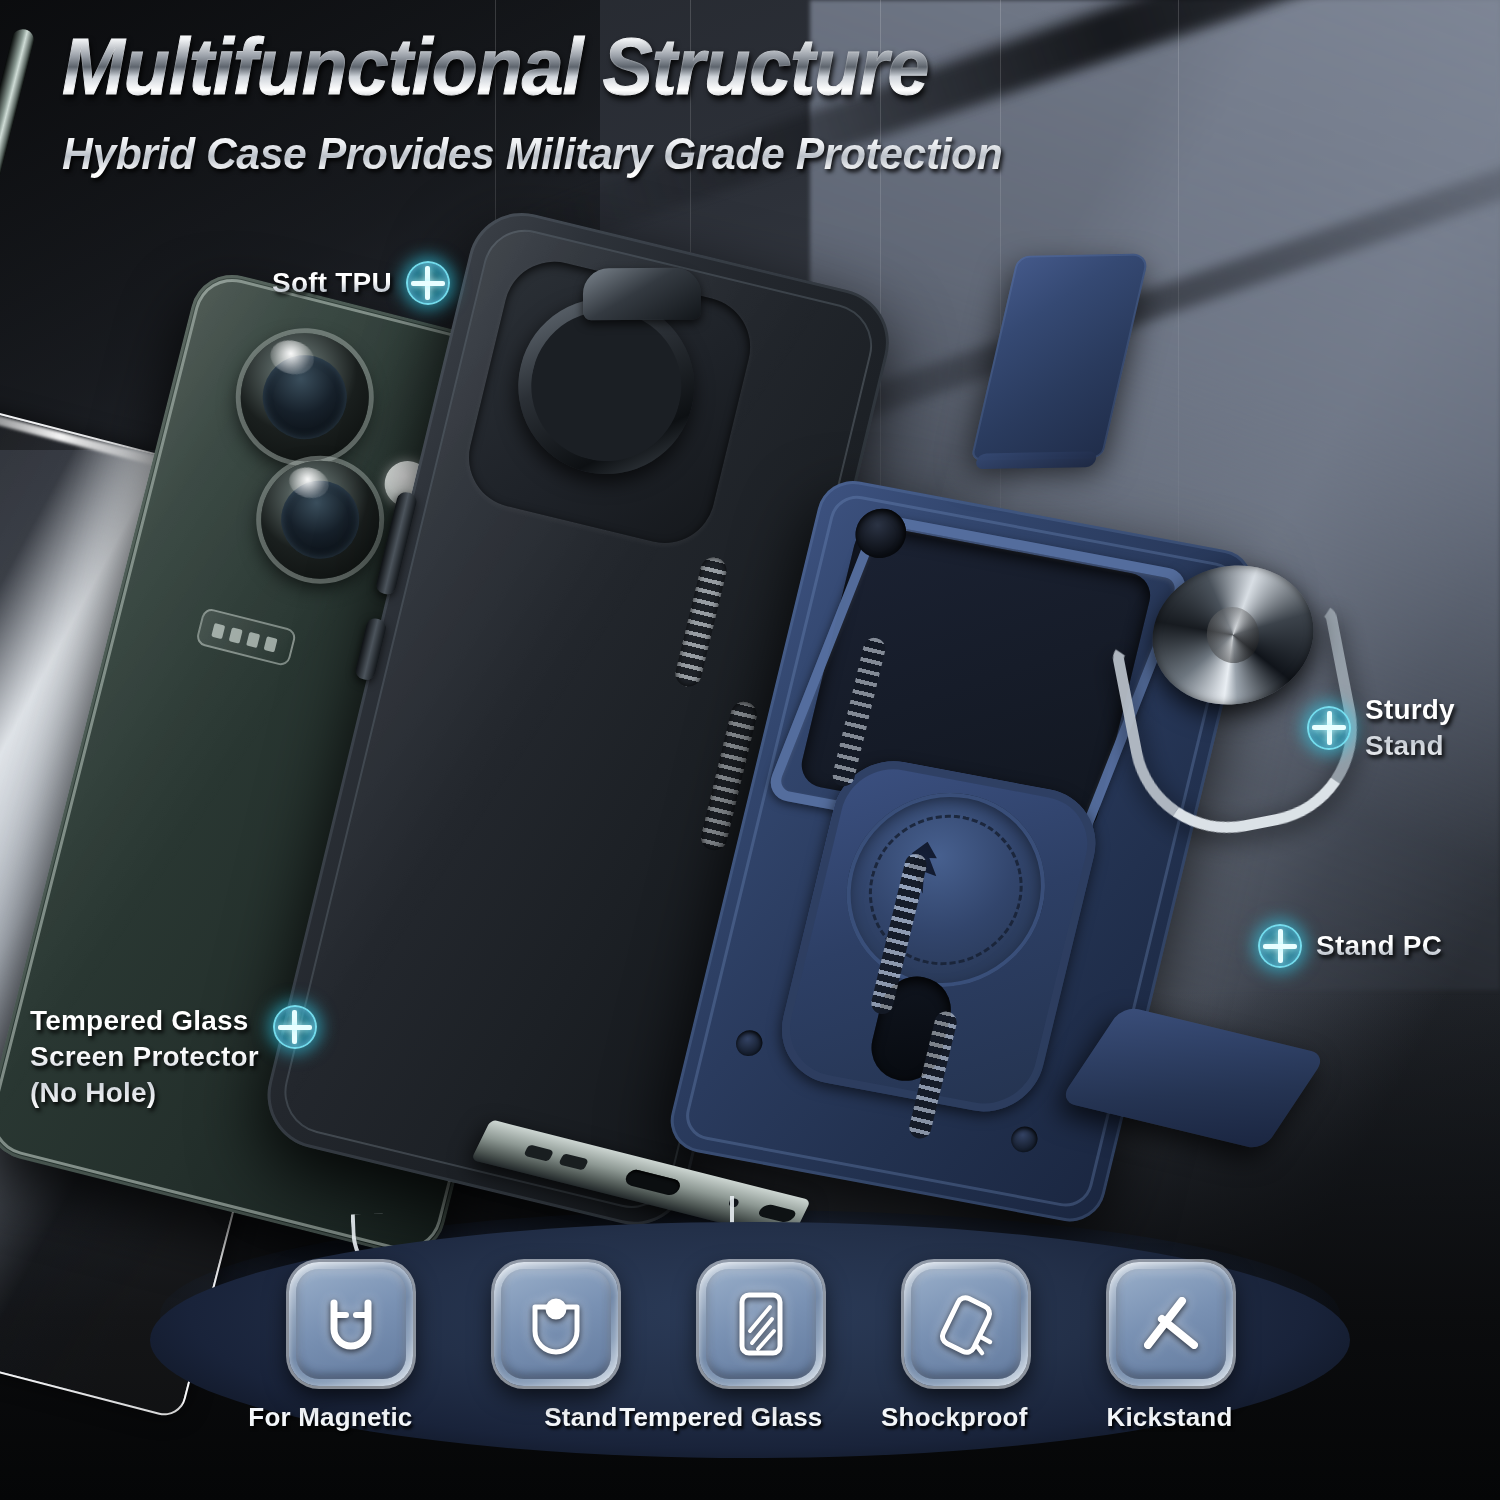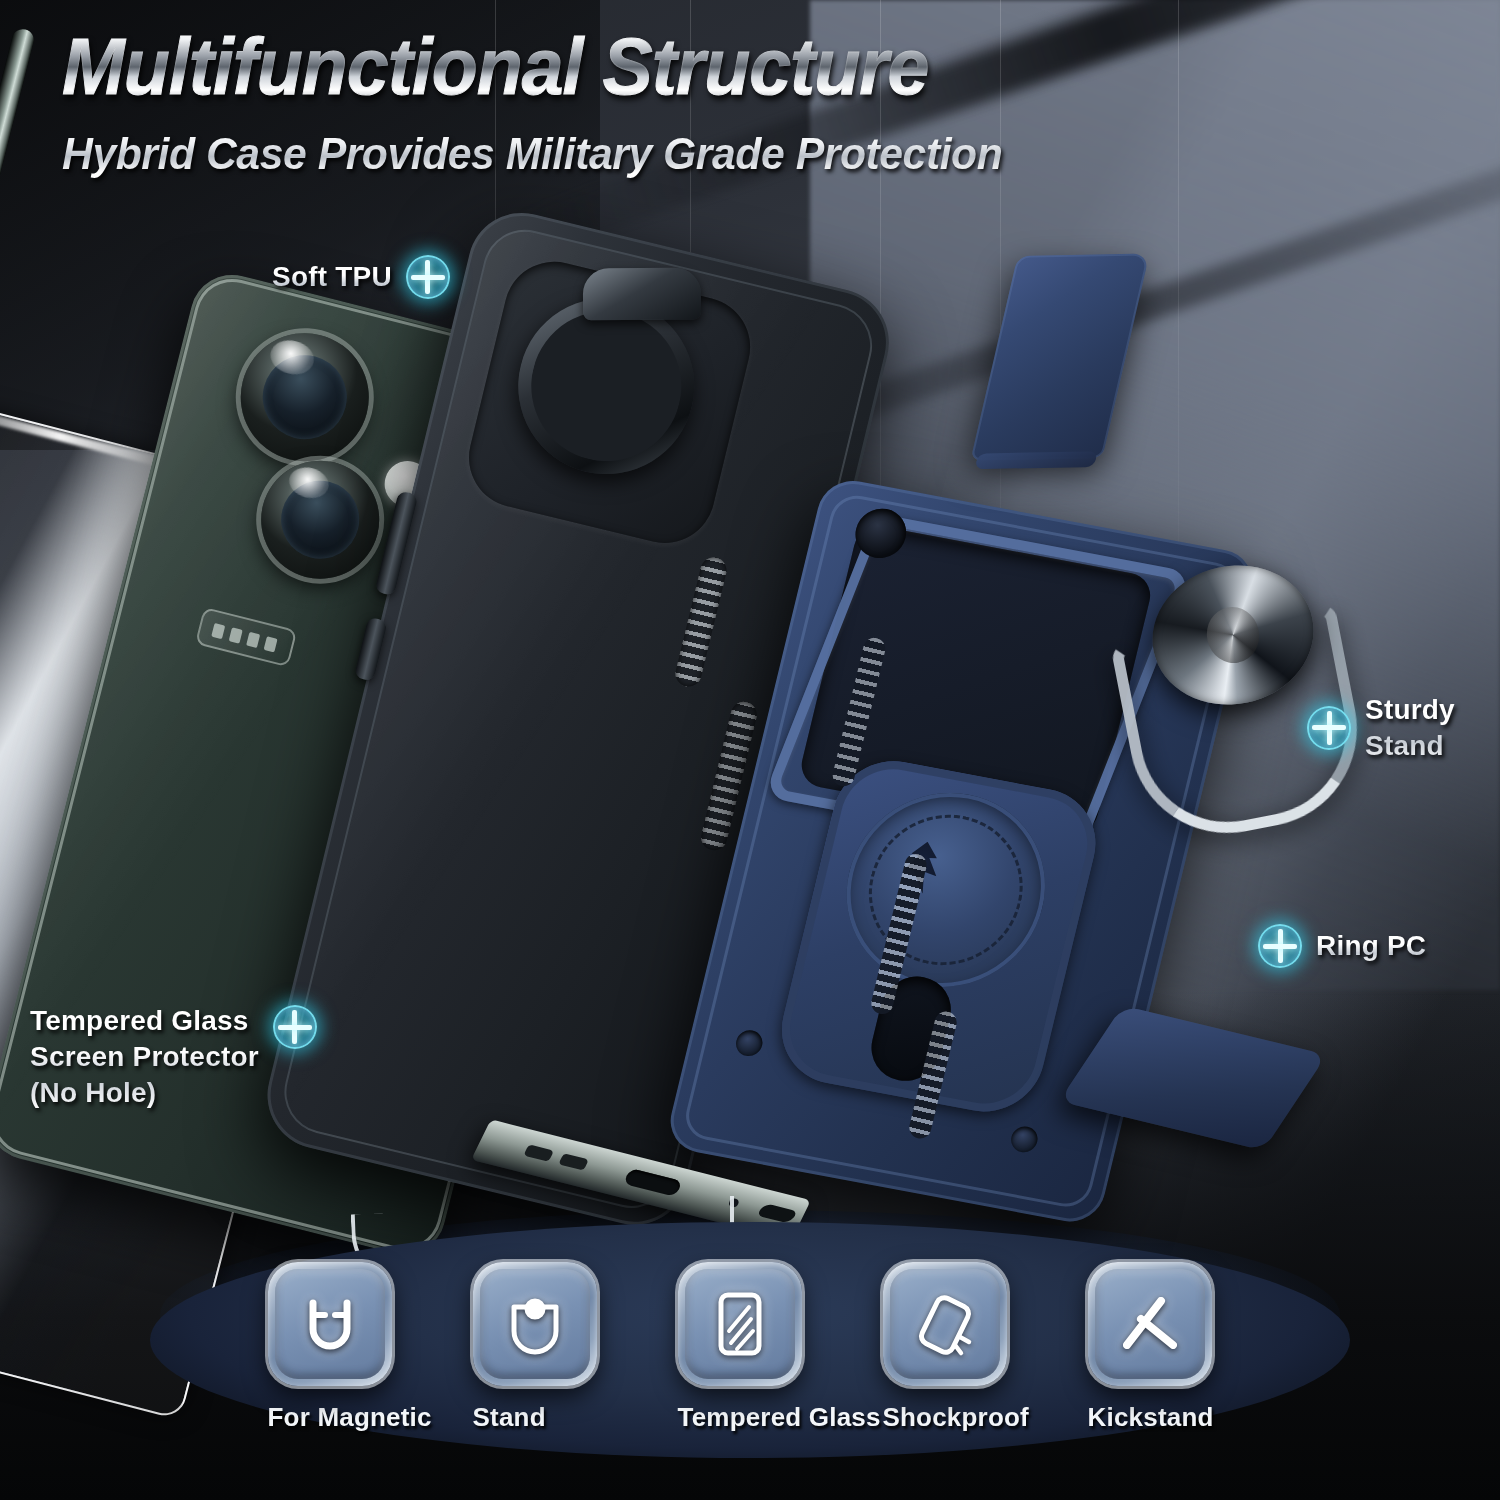--- a/index.html
+++ b/index.html
@@ -329,21 +329,21 @@
 
   
   .pedestal{
     position:absolute;left:50%;top:1222px;width:1200px;height:236px;transform:translateX(-50%);
     border-radius:50%;
     background:radial-gradient(ellipse at 50% 38%, #2b3b58 0%, #233049 40%, #19233a 66%, #0d1320 86%, rgba(6,9,14,0) 100%);
   }
   .features{
     position:absolute;left:0;right:0;top:1262px;display:flex;justify-content:center;gap:60px;
   }
-  .feat{width:145px;display:flex;flex-direction:column;align-items:flex-start;gap:16px;}
+  .feat{width:145px;display:flex;flex-direction:column;align-items:flex-end;gap:16px;}
   .feat-tile{
     width:124px;height:124px;border-radius:30px;position:relative;
     background:linear-gradient(152deg,#dfe7f0 0%,#b9c6d6 12%,#8fa2bb 30%,#7289a8 52%,#8ea2bc 74%,#c3cfdd 92%,#e8eef5 100%);
     box-shadow:0 0 0 3px rgba(238,244,250,.55), 0 10px 24px rgba(0,0,0,.72), inset 0 2px 6px rgba(255,255,255,.55);
   }
   .feat-tile::before{
     content:"";position:absolute;inset:7px;border-radius:23px;
     background:linear-gradient(160deg, rgba(150,172,200,.95) 0%, rgba(122,146,180,.95) 46%, rgba(96,120,156,.95) 100%);
     box-shadow:inset 0 3px 10px rgba(255,255,255,.30), inset 0 -4px 10px rgba(10,16,28,.45);
   }
@@ -442,34 +442,34 @@
   <div class="cord"></div>
   <div class="cord2"></div>
 
   <div class="slider-piece"></div>
 
   <div class="ringholder">
     <div class="ring-arm"></div>
     <div class="ring-disc"></div>
   </div>
 
-  <div class="callout rtl" style="left:272px;top:255px">
+  <div class="callout rtl" style="left:272px;top:261px">
     <span class="cross"></span>
     <span class="txt">Soft TPU</span>
   </div>
 
 
   <div class="callout" style="left:1307px;top:692px">
     <span class="cross"></span>
     <span class="txt">Sturdy Stand</span>
   </div>
 
   <div class="callout" style="left:1258px;top:924px">
     <span class="cross"></span>
-    <span class="txt">Ring PC</span>
+    <span class="txt">Stand PC</span>
   </div>
 
   <div class="callout rtl" style="left:30px;top:1003px;align-items:flex-start">
     <span class="cross" style="margin-top:2px"></span>
     <span class="txt">Tempered Glass
 Screen Protector
 (No Hole)</span>
   </div>
 
   <div class="pedestal"></div>

